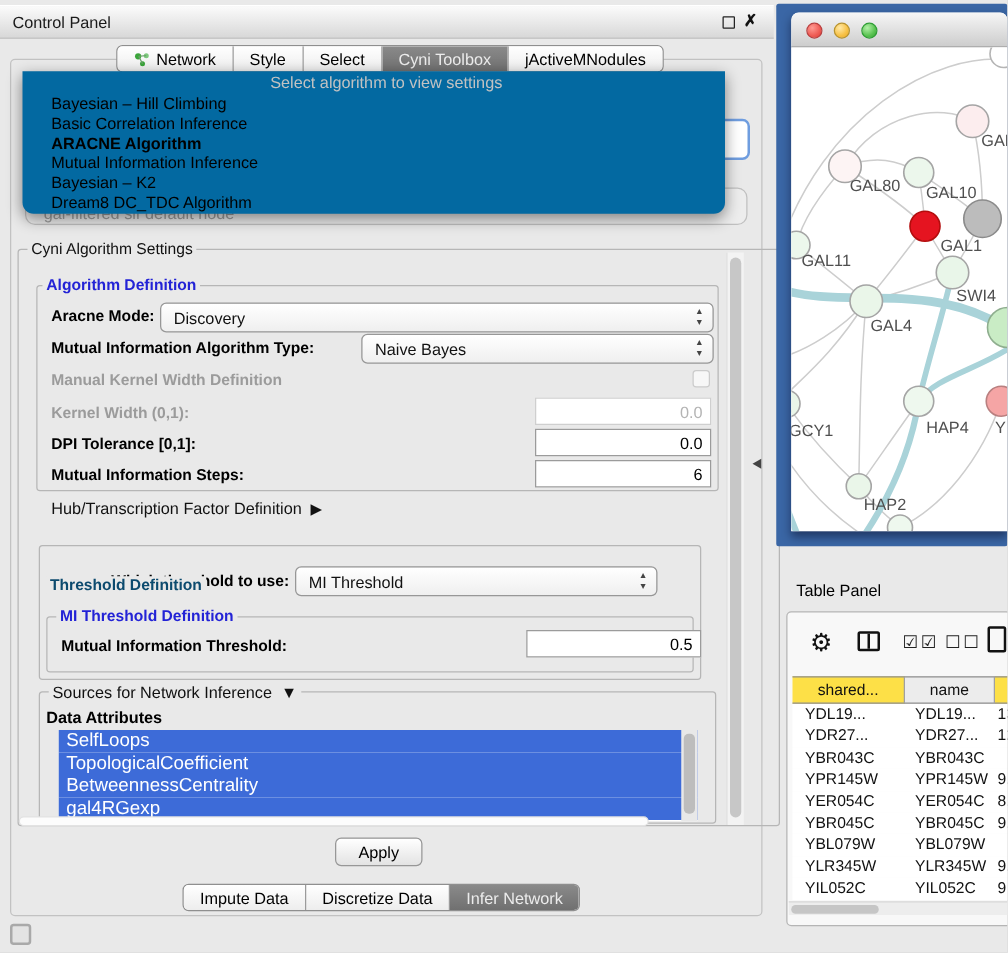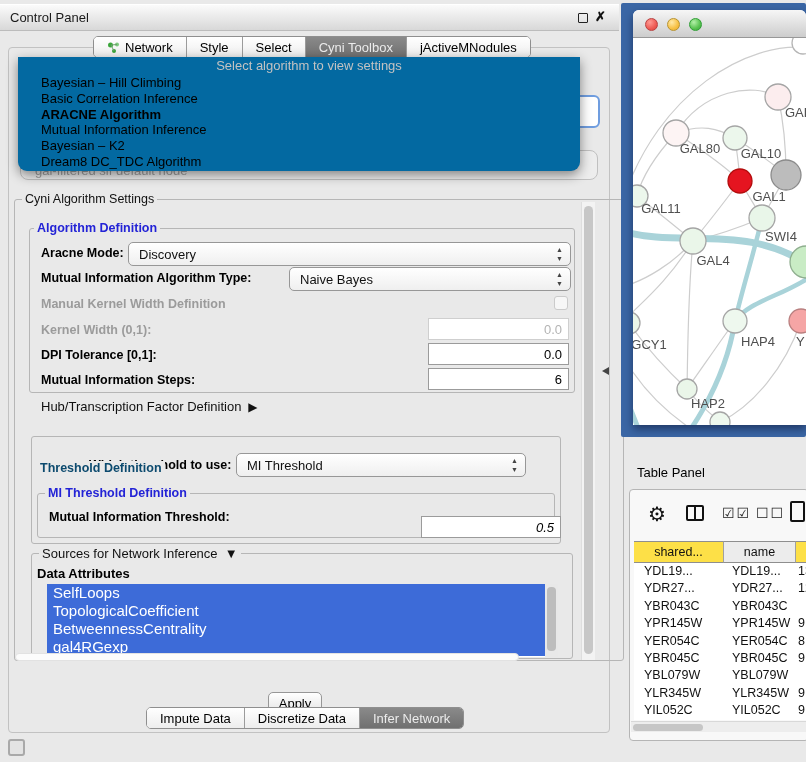--- a/index.html
+++ b/index.html
@@ -203,21 +203,21 @@
 
     <span class="blabel" style="left:74px;top:258px;">Which threshold to use:</span>
     <div class="combo" style="left:221px;top:253px;width:290px;">
       <span>MI Threshold</span>
       <span class="arrows">▲<br>▼</span>
     </div>
 
     <span class="frame-label lbl-blue" style="left:30px;top:286px;">MI Threshold Definition</span>
     <div class="frame abs" style="left:22px;top:293px;width:518px;height:45px;"></div>
     <span class="blabel" style="left:34px;top:310px;">Mutual Information Threshold:</span>
-    <div class="tfield" style="left:406px;top:316px;width:140px;font-style:italic;">
+    <div class="tfield" style="left:406px;top:304px;width:140px;">
         <span>0.5</span>
       </div>
 
     <span class="frame-label" style="left:24px;top:346px;font-weight:normal;font-size:13px;">
       <span>Sources for Network Inference</span>
       <span>&nbsp;▼</span>
     </span>
     <div class="frame abs" style="left:16px;top:353px;width:542px;height:106px;"></div>
     <span class="blabel" style="left:22px;top:366px;font-size:13px;">Data Attributes</span>
 
@@ -227,21 +227,21 @@
       <div class="attr-item">BetweennessCentrality</div>
       <div class="attr-item">gal4RGexp</div>
       <div class="attr-scroll">
           <span></span>
         </div>
     </div>
 
     <div class="hscroll-track" style="left:0px;top:453px;width:504px;height:8px;"></div>
   </div>
 
-  <div class="aqua-btn" style="left:268px;top:692px;width:54px;">
+  <div class="aqua-btn" style="left:268px;top:670px;width:70px;">
     <span>Apply</span>
   </div>
 
   <div class="abs tabbar" style="left:146px;top:707px;">
     <div class="tab">
         <span>Impute Data</span>
       </div>
     <div class="tab">
         <span>Discretize Data</span>
       </div>

